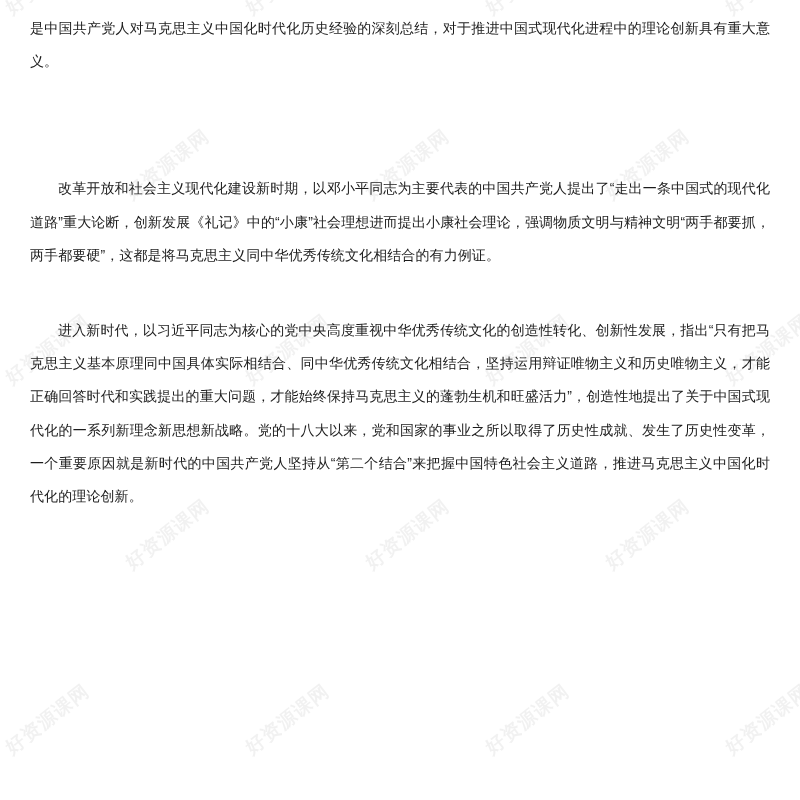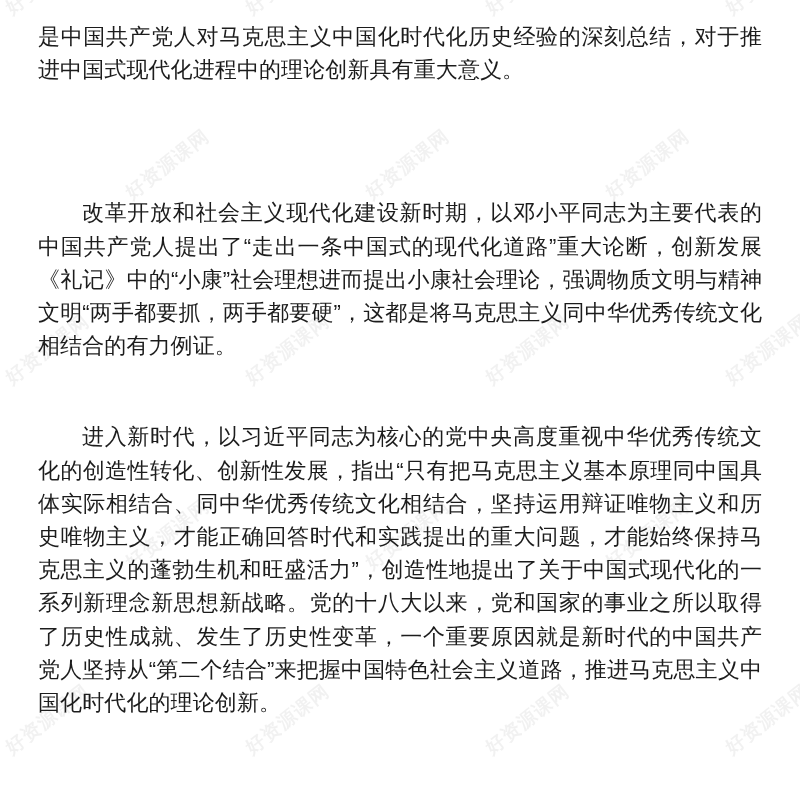--- a/index.html
+++ b/index.html
@@ -46,22 +46,22 @@
   
   #doc {
     position: relative;
     z-index: 1;
     padding: 0 22px;
     box-sizing: border-box;
     width: 800px;
   }
 
   p.para {
-    margin: 16px;
-    font-size: 22px;
+    margin: 8px;
+    font-size: 14px;
     line-height: 33.2px;
     color: #1c1c1c;
     text-align: justify;
     text-justify: inter-ideograph;
     letter-spacing: 0.1px;
     word-break: break-all;
   }
   p.indent {
     text-indent: 2em;
   }

